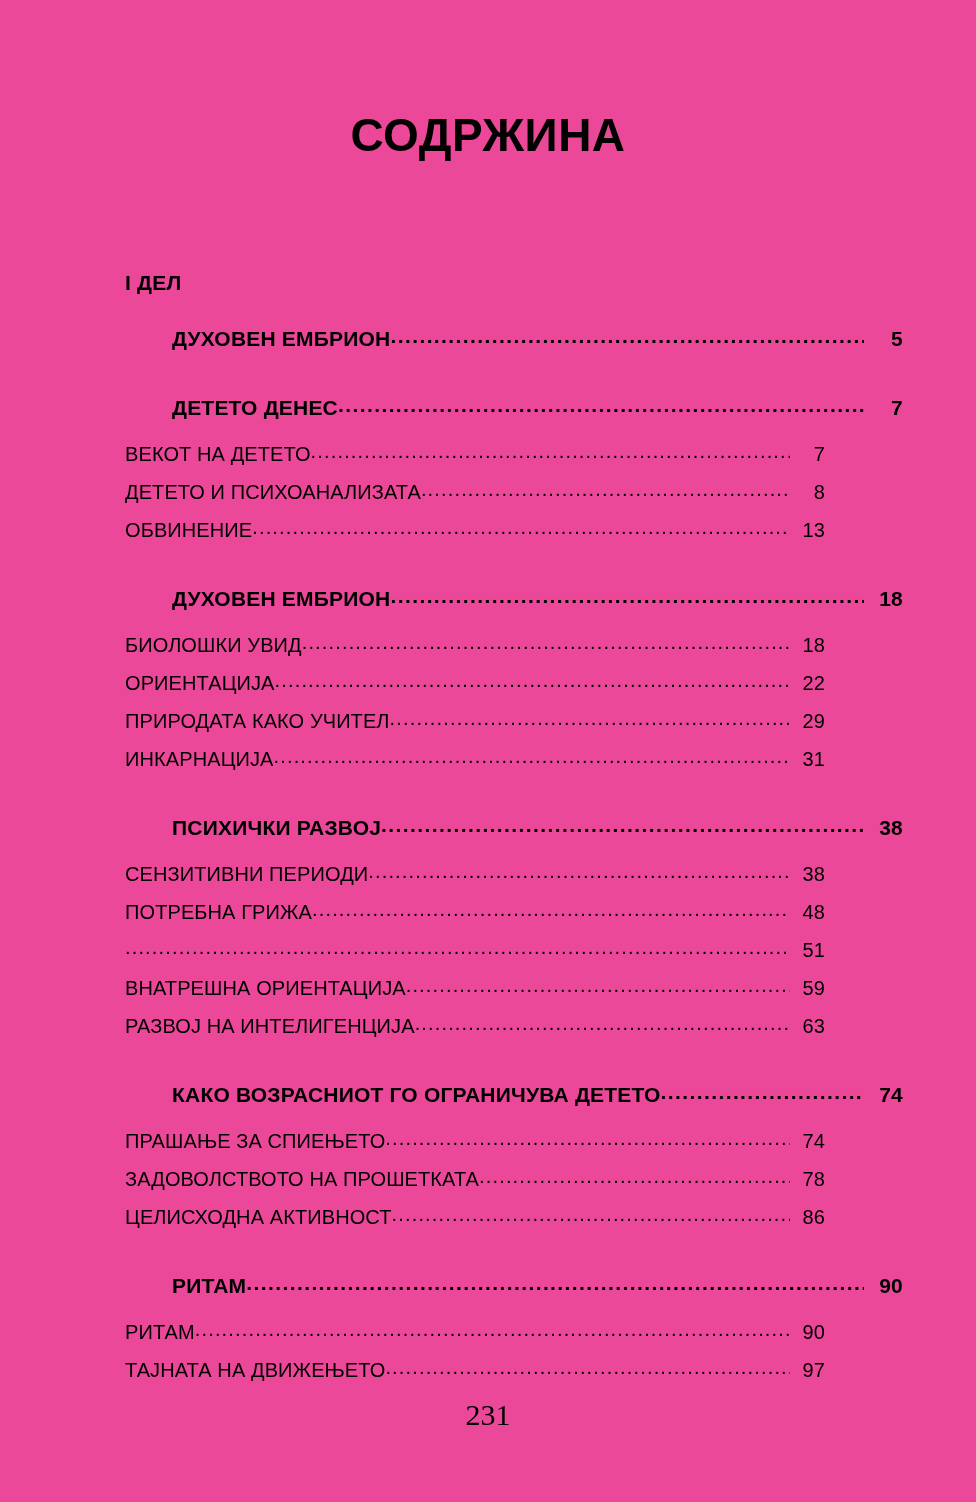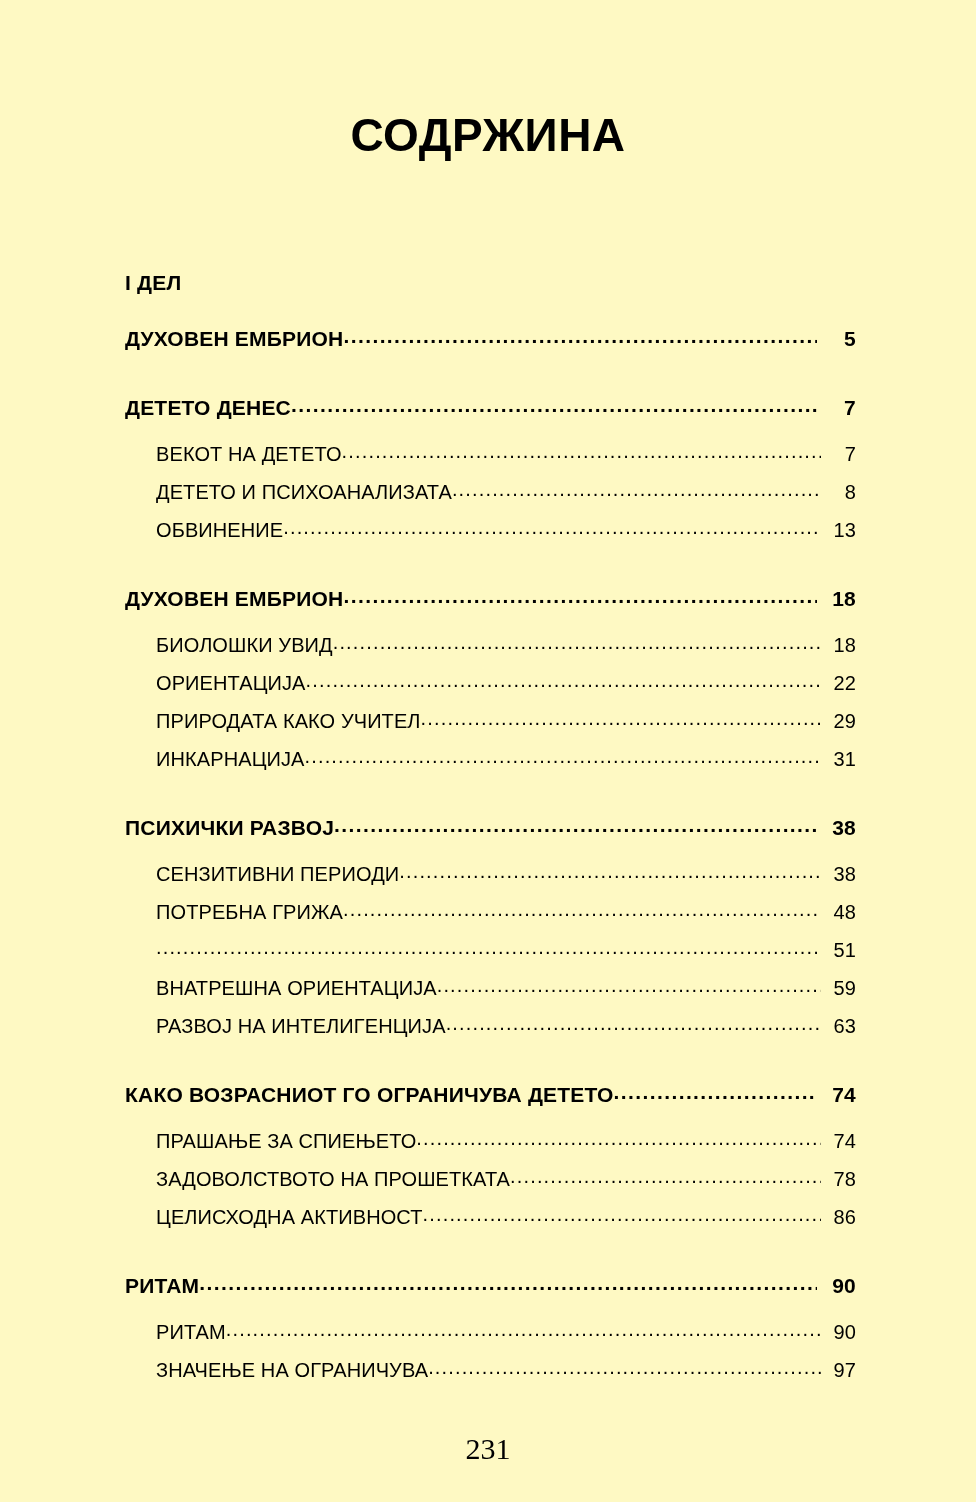--- a/index.html
+++ b/index.html
@@ -12,21 +12,21 @@
     height: 1502px;
     position: relative;
     font-family: "Liberation Sans", "DejaVu Sans", sans-serif;
     color: #000000;
     overflow: hidden;
   }
 
   .page {
     position: absolute;
     inset: 0;
-    background: #fef9c3;
+    background: #ec4899;
   }
 
   .toc-title {
     position: absolute;
     top: 112px;
     left: 0;
     width: 976px;
     text-align: center;
     font-size: 46px;
     font-weight: 700;
@@ -86,42 +86,42 @@
     text-align: right;
   }
 
   
   .lvl1 {
     font-size: 21px;
     font-weight: 700;
     letter-spacing: 0.2px;
     margin-top: 0;
     margin-bottom: 0;
+    margin-left: 47px;
   }
   .lvl1 .label { padding-right: 0px; }
   .lvl1 .pagenum { min-width: 30px; padding-left: 9px; }
   .lvl1 .leader::before { letter-spacing: 1.4px; }
 
   
   .lvl2 {
     font-size: 20px;
     font-weight: 400;
     letter-spacing: 0.1px;
-    margin-left: 31px;
     width: calc(100% - 31px);
   }
   .lvl2 .pagenum { min-width: 28px; padding-left: 7px; }
   .sp-before-head { height: 45px; }
   .sp-after-head { height: 23px; }
   .lvl2 + .lvl2 { margin-top: 15px; }
 
   .folio {
     position: absolute;
     left: 0;
-    top: 1434px;
+    top: 1400px;
     width: 976px;
     text-align: center;
     font-family: "Liberation Serif", "DejaVu Serif", serif;
     font-size: 30px;
     font-weight: 400;
     line-height: 1;
   }
 </style>
 </head>
 <body>
@@ -246,21 +246,21 @@
           <span class="leader"></span>
           <span class="pagenum">90</span>
         </div>
         <div class="sp-after-head"></div>
         <div class="entry lvl2">
           <span class="label">РИТАМ</span>
           <span class="leader"></span>
           <span class="pagenum">90</span>
         </div>
         <div class="entry lvl2">
-          <span class="label">ЗНАЧЕЊЕ НА ОГРАНИЧУВА</span>
+          <span class="label">ТАЈНАТА НА ДВИЖЕЊЕТО</span>
           <span class="leader"></span>
           <span class="pagenum">97</span>
         </div>
       </div>
   </div>
 
   <div class="folio">231</div>
 
 </div>
 

